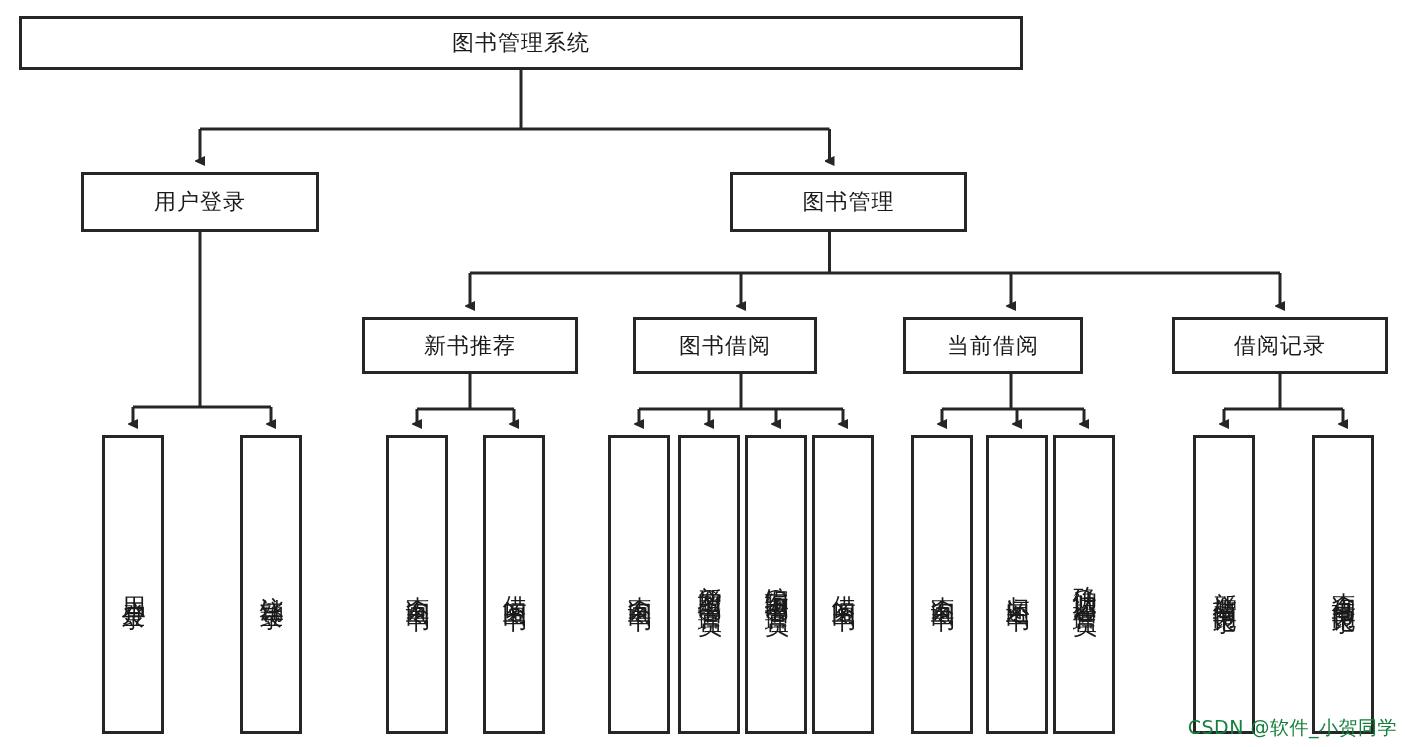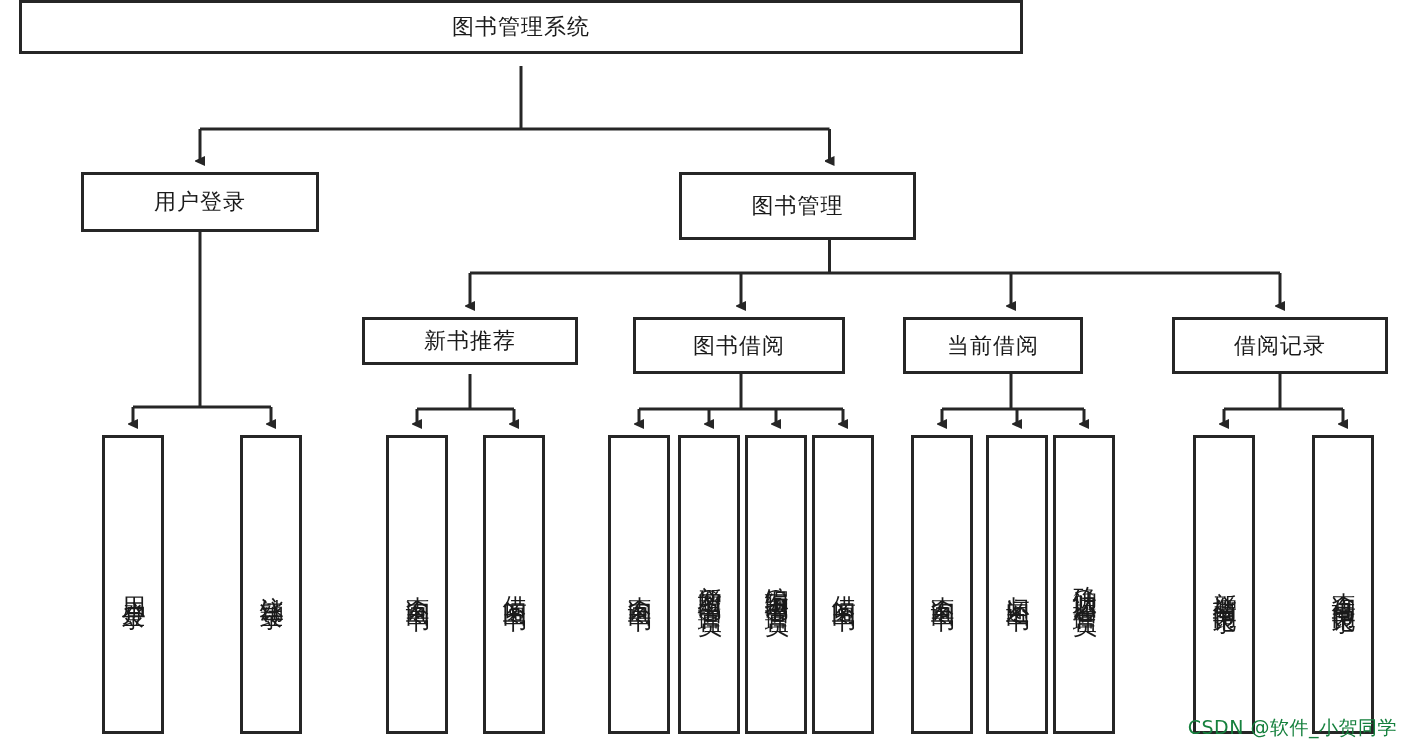--- a/index.html
+++ b/index.html
@@ -107,33 +107,33 @@
         <path d="M 1017 409 L 1017 424" marker-end="url(#arrow)"></path>
         <path d="M 1084 409 L 1084 424" marker-end="url(#arrow)"></path>
         <path d="M 1280 374 L 1280 409"></path>
         <path d="M 1224 409 L 1343 409"></path>
         <path d="M 1224 409 L 1224 424" marker-end="url(#arrow)"></path>
         <path d="M 1343 409 L 1343 424" marker-end="url(#arrow)"></path>
       </g>
   </svg>
 
   <div id="node-layer">
-      <div class="node root" style="left: 19px; top: 0; width: 1004px; height: 54px;">
+      <div class="node root" style="left: 19px; top: 16px; width: 1004px; height: 54px;">
         <span class="node-label">图书管理系统</span>
       </div>
       <div class="node level2" style="left: 81px; top: 172px; width: 238px; height: 60px;">
         <span class="node-label">用户登录</span>
       </div>
-      <div class="node level2" style="left: 679px; top: 172px; width: 237px; height: 68px;">
+      <div class="node level2" style="left: 730px; top: 172px; width: 237px; height: 60px;">
         <span class="node-label">图书管理</span>
       </div>
-      <div class="node level3" style="left: 362px; top: 317px; width: 216px; height: 48px;">
+      <div class="node level3" style="left: 362px; top: 317px; width: 216px; height: 57px;">
         <span class="node-label">新书推荐</span>
       </div>
-      <div class="node level3" style="left: 633px; top: 317px; width: 212px; height: 57px;">
+      <div class="node level3" style="left: 633px; top: 317px; width: 184px; height: 57px;">
         <span class="node-label">图书借阅</span>
       </div>
       <div class="node level3" style="left: 903px; top: 317px; width: 180px; height: 57px;">
         <span class="node-label">当前借阅</span>
       </div>
       <div class="node level3" style="left: 1172px; top: 317px; width: 216px; height: 57px;">
         <span class="node-label">借阅记录</span>
       </div>
       <div class="node leaf" style="left: 102px; top: 435px; width: 62px; height: 299px;">
         <span class="node-label">用户登录</span>

